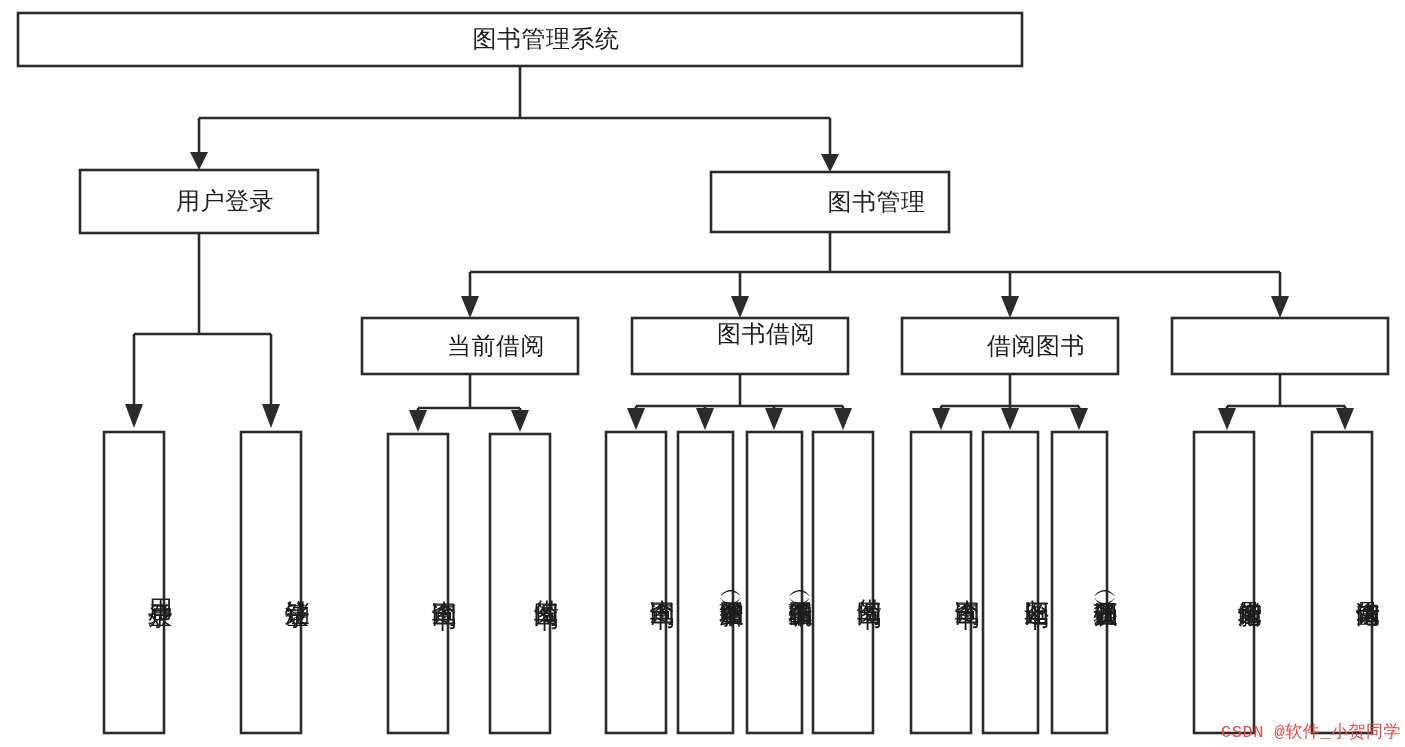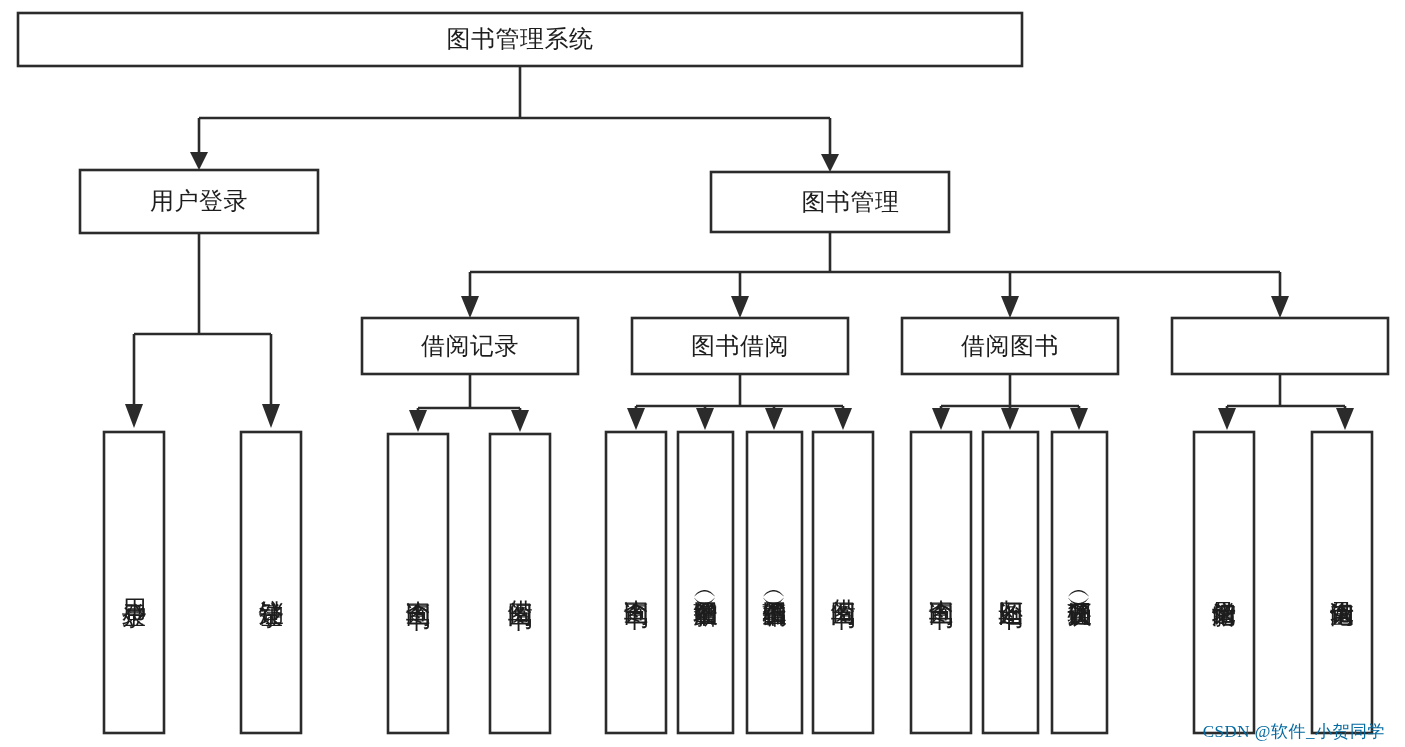--- a/index.html
+++ b/index.html
@@ -45,44 +45,45 @@
   .node-label {
     position: absolute;
     display: flex;
     align-items: center;
     justify-content: center;
     text-align: center;
     color: #1d1d1d;
     font-family: "Liberation Sans", "DejaVu Sans", sans-serif;
     pointer-events: none;
     box-sizing: border-box;
+    margin-left: 26px;
   }
   .node-label.horiz {
     font-size: 24px;
     line-height: 1.2;
     letter-spacing: 0.5px;
   }
   .node-label.vert {
     writing-mode: vertical-rl;
     text-orientation: upright;
     font-size: 25px;
     line-height: 1.25;
     letter-spacing: 2px;
   }
   .node-label.vert.tight {
     letter-spacing: 0px;
     font-size: 24px;
   }
   .watermark {
     position: absolute;
-    right: 20px;
+    right: 4px;
     bottom: 4px;
     font-size: 17px;
-    color: #0369a1;
-    font-family: Liberation Serif, serif;
+    color: #ef4444;
+    font-family: Liberation Mono, monospace;
     white-space: nowrap;
     letter-spacing: 0.5px;
   }
 </style>
 </head>
 <body>
 
 <div id="diagram-root">
 
   <svg class="canvas" viewBox="0 0 1405 747">
@@ -193,22 +194,22 @@
 
     <rect class="node-rect" x="1194" y="432" width="60" height="301"></rect>
     <rect class="node-rect" x="1312" y="432" width="60" height="301"></rect>
   </svg>
 
   <div class="node-label horiz" style="left:18px; top:13px; width:1004px; height:53px;">图书管理系统</div>
 
   <div class="node-label horiz" style="left:80px; top:170px; width:238px; height:63px;">用户登录</div>
   <div class="node-label horiz" style="left:711px; top:172px; width:238px; height:60px;padding-left:41px;">图书管理</div>
 
-  <div class="node-label horiz" style="left:362px; top:318px; width:216px; height:56px;">借阅记录</div>
-  <div class="node-label horiz" style="left:632px; top:318px; width:216px; height:56px;">图书借阅</div>
+  <div class="node-label horiz" style="left:362px; top:318px; width:216px; height:56px;">当前借阅</div>
+  <div class="node-label horiz" style="left:632px; top:306px; width:216px; height:56px;">图书借阅</div>
   <div class="node-label horiz" style="left:902px; top:318px; width:216px; height:56px;">借阅图书</div>
 
   <div class="node-label vert" style="left:104px; top:432px; width:60px; height:301px;">用户登录</div>
   <div class="node-label vert" style="left:241px; top:432px; width:60px; height:301px;">注销登录</div>
 
   <div class="node-label vert" style="left:388px; top:434px; width:60px; height:299px;">查询图书</div>
   <div class="node-label vert" style="left:490px; top:434px; width:60px; height:299px;">借阅图书</div>
 
   <div class="node-label vert" style="left:606px; top:432px; width:60px; height:301px;">查询图书</div>
   <div class="node-label vert tight" style="left:678px; top:432px; width:55px; height:301px;">新增图书（管理员）</div>

